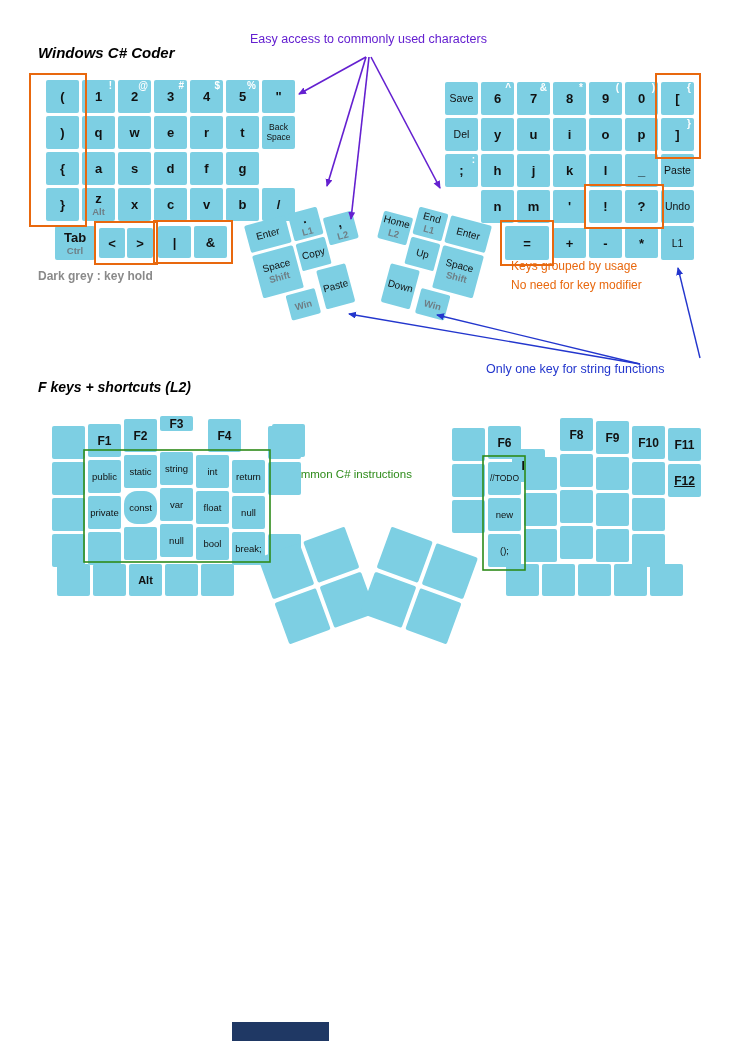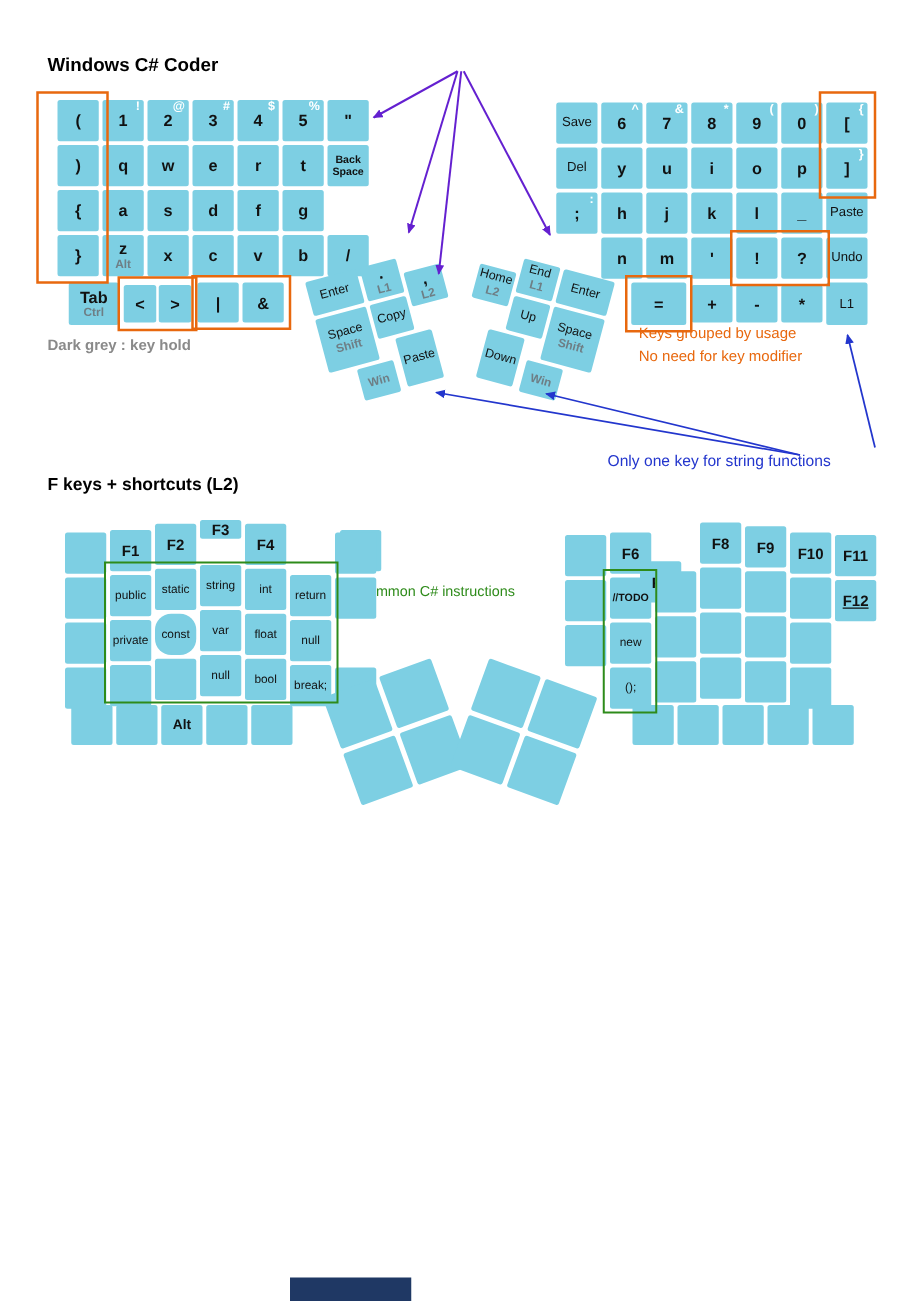--- a/index.html
+++ b/index.html
@@ -1,20 +1,20 @@
 <!DOCTYPE html>
 <html style="--key_fill: #7dcfe3; --key_text: #111111; --shift_label: #ffffff; --hold_label: #6e7e85; --purple: #6420d0; --blue: #2336cd; --orange: #e8680e; --green: #2e8b1a; --grey_note: #8a8a8a; --footer: #1f3864;"><head>
 <meta charset="utf-8">
 <style>
   * { margin:0; padding:0; box-sizing:border-box; }
   html,body { background:#ffffff; }
   body { font-family:"Liberation Sans", sans-serif; }
   .page { position:relative; width:736px; height:1041px; background:#fff; overflow:hidden; }
 
-  .title { position:absolute; color:#000; font-weight:bold; }
+  .title { position:absolute; color:#000; font-weight:bold;font-style:italic; }
   #t1 { left:38px; top:44px; font-size:15px; }
   #t2 { left:38px; top:379px; font-size:14px; }
 
   .note { position:absolute; }
   #note-easy   { left:250px; top:32px;  font-size:12.5px; color:var(--purple); }
   #note-grey   { left:38px;  top:269px; font-size:12px;  font-weight:bold; color:var(--grey_note); }
   #note-grouped{ left:511px; top:257px; font-size:12px;  color:var(--orange); line-height:1.55; }
   #note-onekey { left:486px; top:362px; font-size:12.5px; color:var(--blue); }
   #note-csharp { left:286px; top:468px; font-size:11.5px; color:var(--green); }
 
@@ -24,21 +24,21 @@
   .key { position:absolute; background:var(--key_fill); border-radius:2px;
          color:var(--key_text); display:flex; flex-direction:column;
          align-items:center; justify-content:center;
          font-weight:bold; font-size:13px; line-height:1; }
   .key .main { white-space:normal; text-align:center; max-width:100%; }
   .key .sup  { position:absolute; top:1px; right:3px; font-size:10px;
                color:var(--shift_label); font-weight:bold; }
   .key .hold { font-size:9.5px; color:var(--hold_label); margin-top:2px; font-weight:bold; }
   .key.med   { font-size:10.5px; font-weight:400; }
   .key.thumb { font-size:10px;   font-weight:400; }
-  .key.tiny  { font-size:8.5px;  font-weight:700; line-height:1.15; }
+  .key.tiny  { font-size:8.5px;  font-weight:400; line-height:1.15; }
   .key.code  { font-size:9.5px;  font-weight:400; }
   .key.fkey  { font-size:12px; }
   .key.alt   { font-size:11px; }
 
   #overlay { position:absolute; left:0; top:0; pointer-events:none; }
   .hl-orange { fill:none; stroke:var(--orange); stroke-width:2; }
   .hl-green  { fill:none; stroke:var(--green);  stroke-width:1.6; }
   .arrow-p { stroke:var(--purple); stroke-width:1.6; }
   .arrow-b { stroke:var(--blue);   stroke-width:1.4; }
   #arrowP path { fill:var(--purple); }
@@ -48,20 +48,21 @@
                 background:var(--footer); }
 </style>
 </head>
 <body>
 
 <div class="page">
 
   <div class="title" id="t1">Windows C# Coder</div>
   <div class="title" id="t2">F keys + shortcuts (L2)</div>
 
+  <div class="note" id="note-easy">Easy access to commonly used characters</div>
   <div class="note" id="note-grey">Dark grey : key hold</div>
   <div class="note" id="note-grouped">
     <div>Keys grouped by usage</div>
     <div>No need for key modifier</div>
   </div>
   <div class="note" id="note-onekey">Only one key for string functions</div>
   <div class="note" id="note-csharp">Common C# instructions</div>
 
   <div id="keyboards">
       <div class="kb-block" style="left: 46px; top: 80px;">
@@ -335,21 +336,21 @@
         <div class="key" style="left: 0px; top: 8px; width: 33px; height: 33px;"></div>
         <div class="key fkey" style="left: 36px; top: 6px; width: 33px; height: 33px;">
           <span class="main">F1</span>
         </div>
         <div class="key fkey" style="left: 72px; top: 1px; width: 33px; height: 33px;">
           <span class="main">F2</span>
         </div>
         <div class="key fkey" style="left: 108px; top: -2px; width: 33px; height: 15px;">
           <span class="main">F3</span>
         </div>
-        <div class="key fkey" style="left: 144px; top: 1px; width: 33px; height: 33px;">
+        <div class="key fkey" style="left: 156px; top: 1px; width: 33px; height: 33px;">
           <span class="main">F4</span>
         </div>
         <div class="key fkey" style="left: 180px; top: 6px; width: 33px; height: 33px; margin-left: 40px;">
           <span class="main">F5</span>
         </div>
         <div class="key" style="left: 216px; top: 8px; width: 33px; height: 33px;"></div>
         <div class="key" style="left: 0px; top: 44px; width: 33px; height: 33px;"></div>
         <div class="key code" style="left: 36px; top: 42px; width: 33px; height: 33px;">
           <span class="main">public</span>
         </div>

